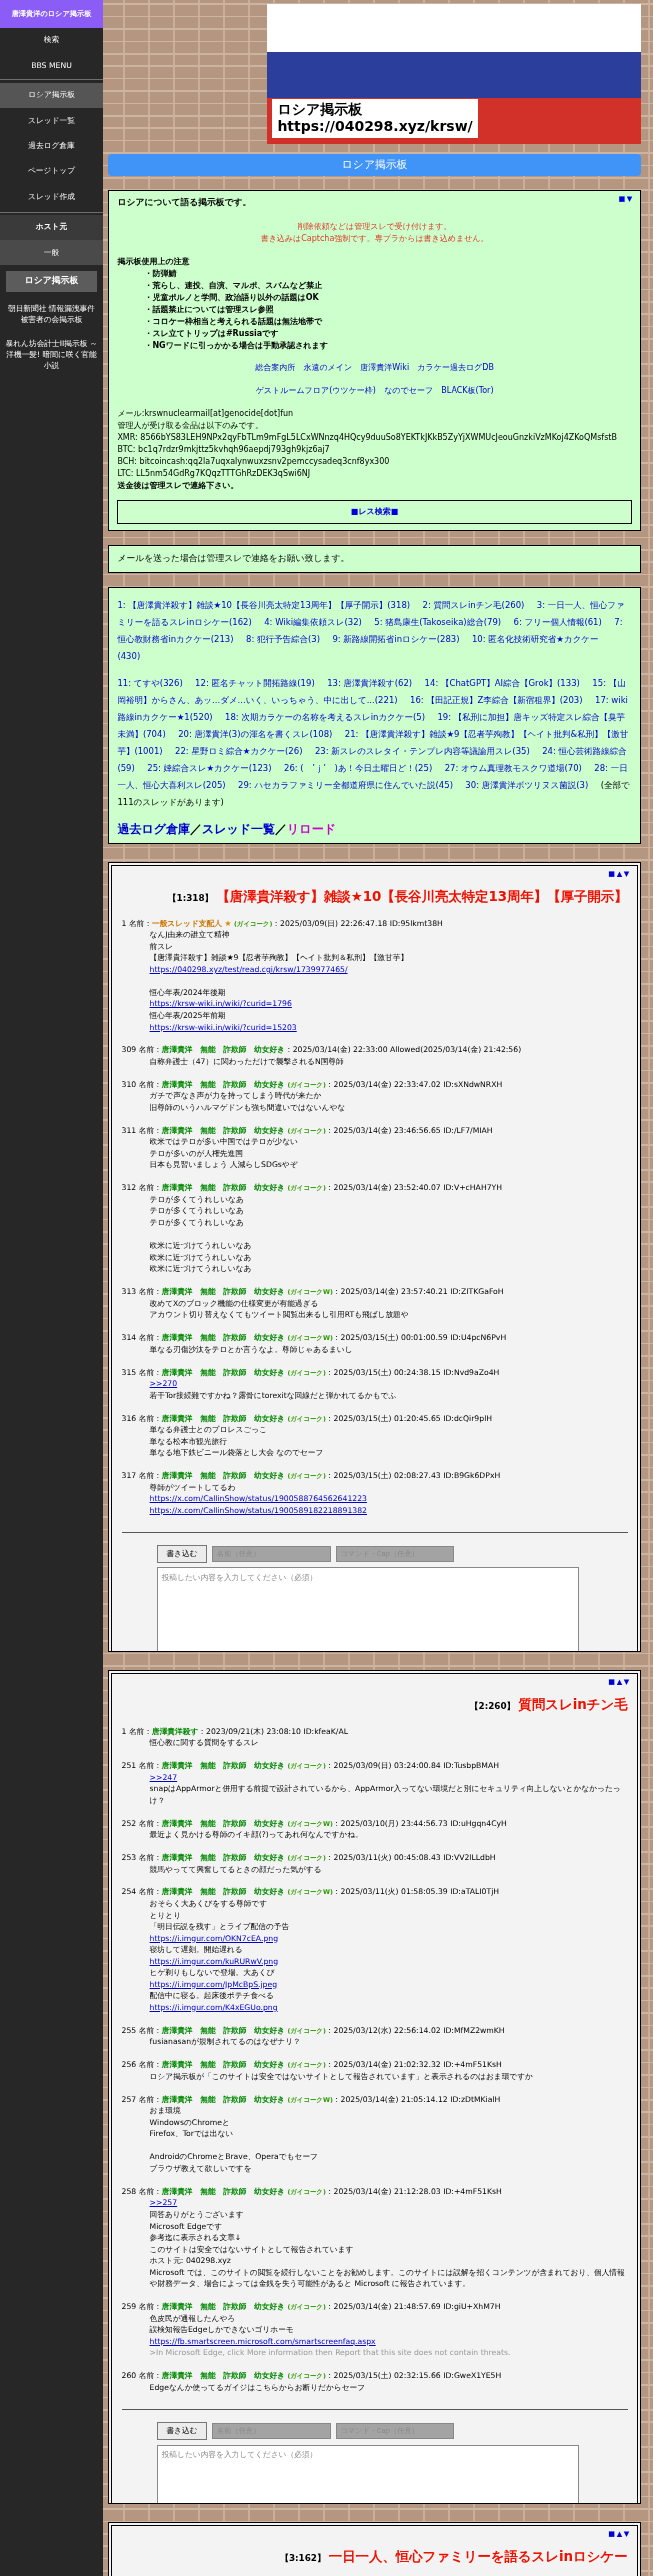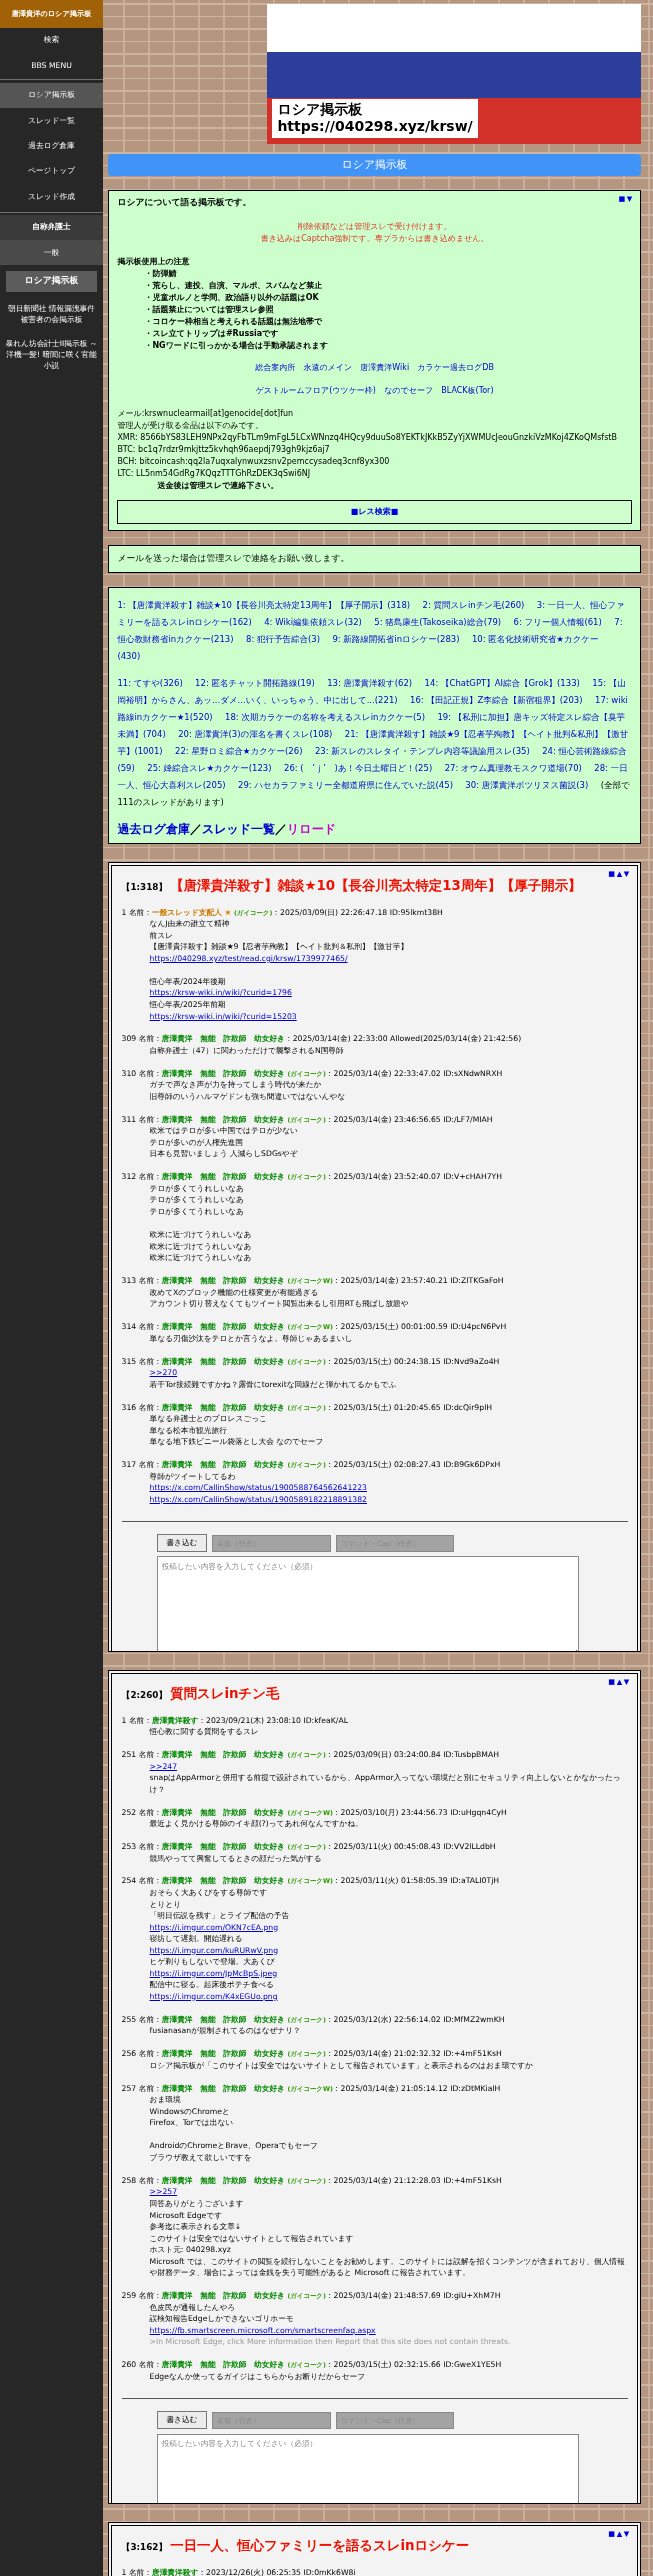--- a/index.html
+++ b/index.html
@@ -11,21 +11,21 @@
       repeating-linear-gradient(90deg, rgba(0,0,0,0) 0 23px, #c4a globally 25px),
       #b59680;
     background:
       repeating-linear-gradient(0deg, rgba(0,0,0,0) 0 10.8px, #cdb4a1 10.8px 12.4px),
       repeating-linear-gradient(90deg, rgba(0,0,0,0) 0 23px, #c8ae9b 23px 25px),
       #b59680;
   }
   
   .sidebar{position:absolute;left:0;top:0;width:103px;height:3091px;background:#272727;color:#f0f0f0;z-index:5;}
   .sb-item{display:block;text-align:center;padding:7.7px 3.1px;font-size:7.7px;color:#fff;text-decoration:none;cursor:pointer;}
-  .sb-title{background:#a16207;font-weight:bold;font-size:7.2px;padding:8.8px 4.1px;}
+  .sb-title{background:#8b5cf6;font-weight:bold;font-size:7.2px;padding:8.8px 4.1px;}
   .sb-sep{border-top:1.5px solid #6e6e6e;margin:2.1px 0;}
   .sb-active{background:#555;}
   .sb-head{background:#3a3a3a;font-weight:bold;}
   .sb-sub{background:#4a4a4a;}
   .sb-boardbtn{background:#5c5c5c;margin:5.2px 6.2px;padding:4.6px 2.1px;font-weight:bold;font-size:8.8px;}
   .sb-board{line-height:1.45;padding:6.2px 4.1px;}
   
   .main{margin-left:103px;padding:4.1px 12px 0 5.2px;}
   .flag-wrap{display:flex;justify-content:flex-end;}
   .flag{width:374px;height:140px;position:relative;}
@@ -38,72 +38,72 @@
   .greenbox{background:#ccffcc;border:1px solid #000;margin-top:14.4px;padding:5.2px 8.2px;font-size:8px;color:#000;position:relative;line-height:1.5;}
   .nav-icons{position:absolute;top:3.1px;right:6.2px;color:#0000dd;font-weight:bold;font-size:7.2px;letter-spacing:1.5px;text-decoration:none;cursor:pointer;}
   .red-line{color:#dd3a28;text-align:center;}
   .intro-gap{height:11.3px;}
   .notice-item{margin-left:27px;font-weight:bold;}
   .notice-title{font-weight:bold;}
   .intro-line1{font-weight:bold;font-size:8.8px;}
   .center-links{text-align:center;margin-top:10.3px;}
   .center-links a{color:#0000cc;margin:0 4.1px;}
   .crypto{word-break:break-all;}
-  .bold{font-weight:bold;margin-left:40px;}
+  .bold{font-weight:bold;}
   .substrip{border:0.5px solid #000;margin-top:8.2px;padding:5.2px 0;text-align:center;}
   .substrip a{color:#0000dd;font-weight:bold;}
   a.blue{color:#0000cc;}
   a{cursor:pointer;}
   .mailbox{font-size:8.8px;padding:6.2px 8.2px;}
   
   .tl-par{margin:4.1px 0 9.3px 0;line-height:2.0;font-size:8.5px;}
   .tl-par a{color:#0000cc;margin-right:12.4px;}
   .tl-note{color:#000;}
   .tl-footer{font-size:12px;font-weight:bold;margin-top:7.2px;}
   .tl-footer a.blue{color:#0000cc;}
   .tl-footer a.magenta{color:#cc00cc;}
   
   .thread{background:#f3f3f3;border:0.5px solid #000;margin-top:18px;overflow:hidden;position:relative;}
   .thread-inner{border:0.5px solid #000;margin:2.1px;padding:7.2px 9.3px 10.3px 9.3px;position:relative;min-height:31px;}
-  .thread-title{margin-top:4px;margin-bottom:5.2px;}
+  .thread-title{margin-top:15px;margin-bottom:5.2px;text-align:right;}
   .tnum{font-weight:bold;font-size:8.8px;color:#000;}
   .ttl{font-weight:bold;font-size:13.4px;color:#ee1100;margin-left:3.1px;}
   .post{margin-top:11.3px;font-size:7.7px;line-height:1.5;}
   .post-header{color:#000;}
   .pname{font-weight:bold;}
   .pname.green{color:#008800;}
   .pname.orange{color:#cc7700;}
   .star{color:#dd8800;font-weight:bold;}
   .cap{color:#2e9900;font-size:6.4px;font-weight:bold;}
   .pmeta{color:#000;}
   .body-line{margin-left:28px;}
   .body-line.gray{color:#999;}
   .plink{color:#0000cc;text-decoration:underline;}
   .post-hr{border:none;border-top:0.5px solid #555;margin:15.5px 0 12.4px 0;}
-  .form-row{margin-left:35px;display:flex;align-items:center;gap:5.2px;}
+  .form-row{margin-left:35px;display:flex;align-items:center;gap:5.2px;font-family:Liberation Mono, monospace;}
   .form-btn{background:#ececec;border:0.5px solid #777;padding:3.1px 8.8px;font-size:7.7px;font-family:inherit;cursor:pointer;}
   .form-input{width:109px;border:0.5px solid #888;padding:3.1px 3.6px;font-size:7.2px;font-family:inherit;background:#a3a3a3;}
   .form-ta{display:block;margin:4.1px 0 0 35px;width:412px;height:92px;border:0.5px solid #888;padding:4.1px;font-size:7.7px;font-family:inherit;background:#fff;resize:both;}
   ::placeholder{color:#888;opacity:1;}
 </style>
 </head>
 <body>
 
 <div class="sidebar">
   <div class="sb-item sb-title">唐澤貴洋のロシア掲示板</div>
   <a class="sb-item">検索</a>
   <a class="sb-item">BBS MENU</a>
   <div class="sb-sep"></div>
   <a class="sb-item sb-active">ロシア掲示板</a>
   <a class="sb-item">スレッド一覧</a>
   <a class="sb-item">過去ログ倉庫</a>
   <a class="sb-item">ページトップ</a>
   <a class="sb-item">スレッド作成</a>
   <div class="sb-sep"></div>
-  <div class="sb-item sb-head">自称弁護士</div>
+  <div class="sb-item sb-head">ホスト元</div>
   <div class="sb-item sb-sub">一般</div>
   <a class="sb-item sb-boardbtn" style="display:block">ロシア掲示板</a>
   <a class="sb-item sb-board">朝日新聞社 情報漏洩事件 被害者の会掲示板</a>
   <a class="sb-item sb-board">暴れん坊会計士II掲示板 ～洋機一髪! 暗闇に咲く官能小説</a>
 </div>
 
 <div class="main">
 
   <div class="flag-wrap">
     <div class="flag">

